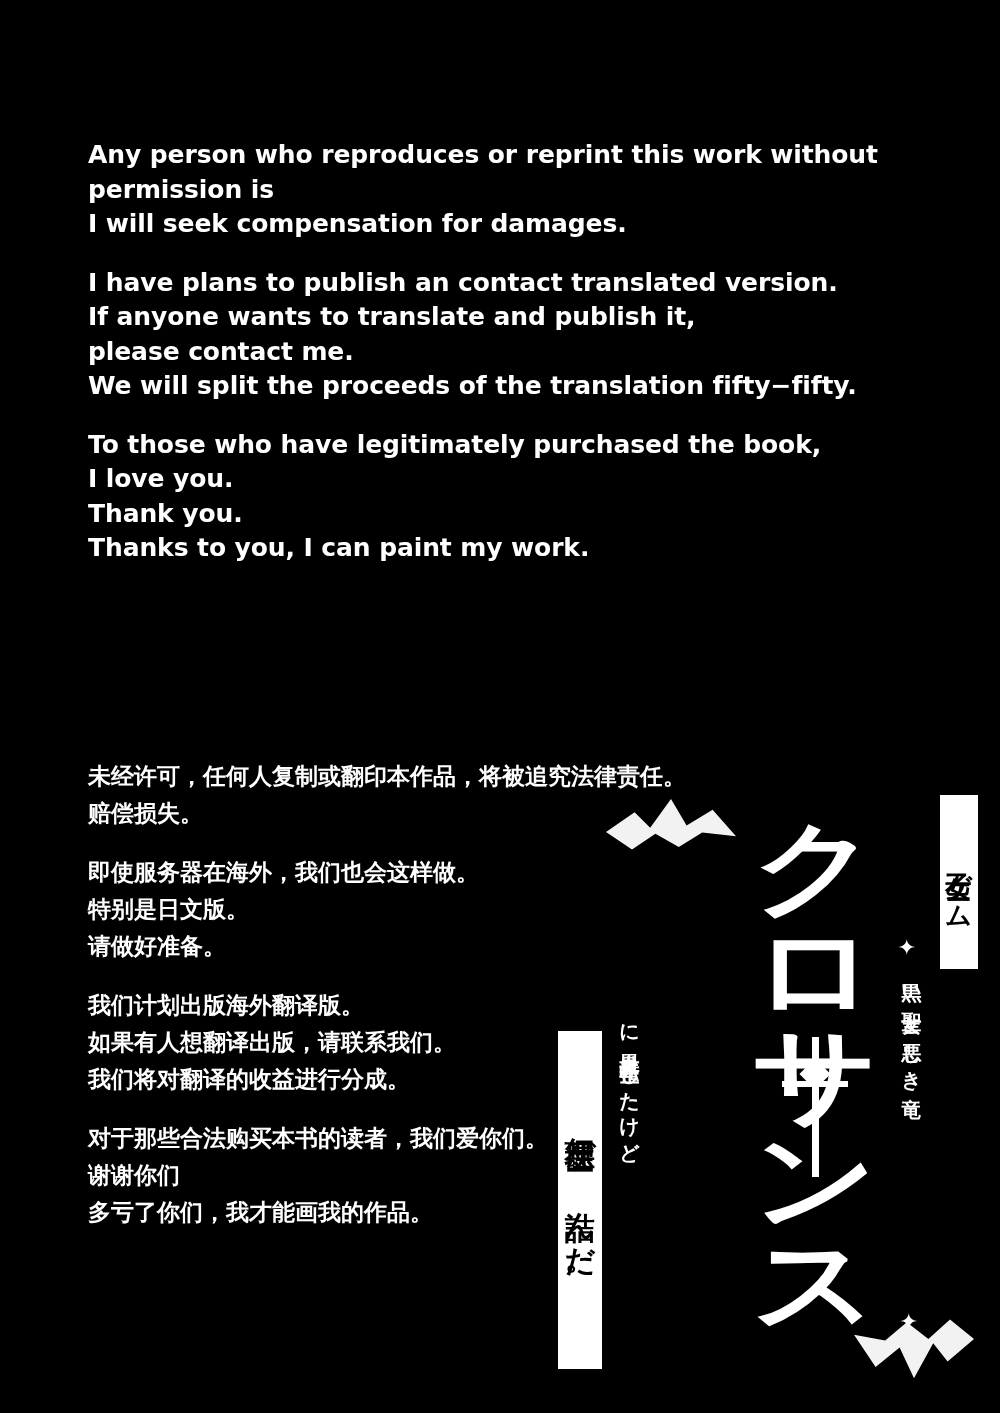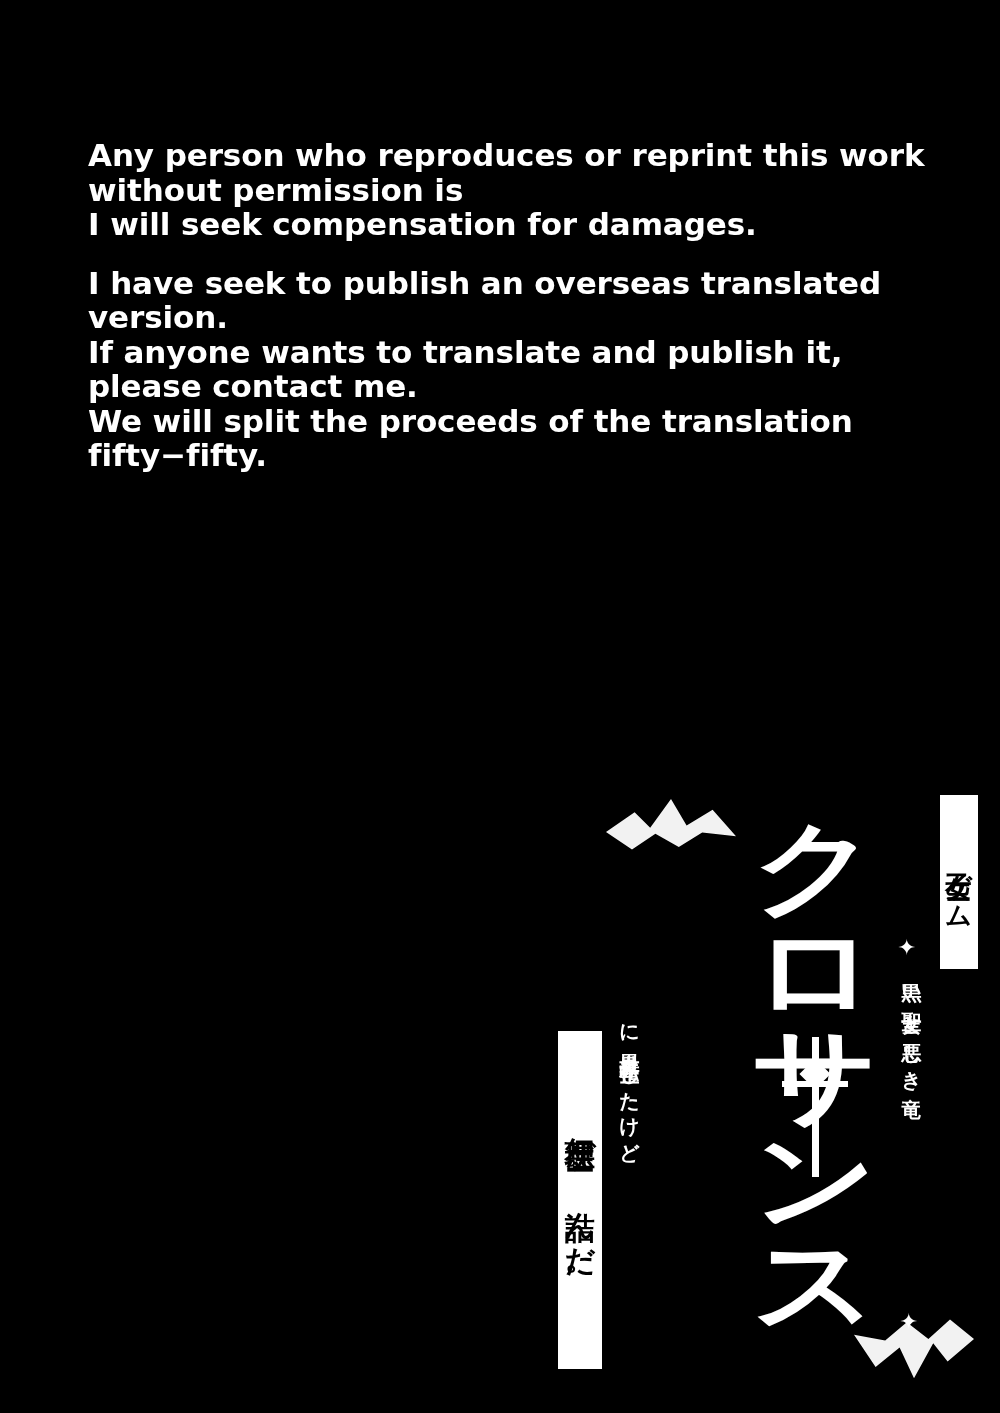--- a/index.html
+++ b/index.html
@@ -24,21 +24,21 @@
   
   .en-block {
     position: absolute;
     left: 88px;
     top: 138px;
     width: 860px;
   }
   .en-para {
     font-family: "DejaVu Sans", sans-serif;
     font-weight: bold;
-    font-size: 31px;
+    font-size: 25px;
     line-height: 34.5px;
     color: #ffffff;
     margin: 0 0 24px 0;
     letter-spacing: -0.1px;
     white-space: pre-line;
   }
 
   
   .zh-block {
     position: absolute;
@@ -216,26 +216,43 @@
   .fleur-bot { right: 60px; bottom: 52px; }
 </style>
 </head>
 <body>
 
 <div class="page">
 
   <div class="en-block">
     <p class="en-para">Any person who reproduces or reprint this work without permission is
 I will seek compensation for damages.</p>
-    <p class="en-para">I have seek to publish an overseas translated version.
+    <p class="en-para">I have plans to publish an contact translated version.
 If anyone wants to translate and publish it,
 please contact me.
 We will split the proceeds of the translation fifty−fifty.</p>
+    <p class="en-para">To those who have legitimately purchased the book,
+I love you.
+Thank you.
+Thanks to you, I can paint my work.</p>
   </div>
 
+  <div class="zh-block">
+    <p class="zh-para">未经许可，任何人复制或翻印本作品，将被追究法律责任。
+赔偿损失。</p>
+    <p class="zh-para">即使服务器在海外，我们也会这样做。
+特别是日文版。
+请做好准备。</p>
+    <p class="zh-para">我们计划出版海外翻译版。
+如果有人想翻译出版，请联系我们。
+我们将对翻译的收益进行分成。</p>
+    <p class="zh-para">对于那些合法购买本书的读者，我们爱你们。
+谢谢你们
+多亏了你们，我才能画我的作品。</p>
+  </div>
 
   <div class="logo-area">
 
     <div class="wing wing-tl"></div>
     <div class="wing wing-br"></div>
 
     <div class="band band-otome">乙女ゲーム</div>
     <div class="band band-muri">無理ゲー。詰んだ。</div>
 
     <div class="vline vline-a">黒い聖女と悪しき竜</div>

